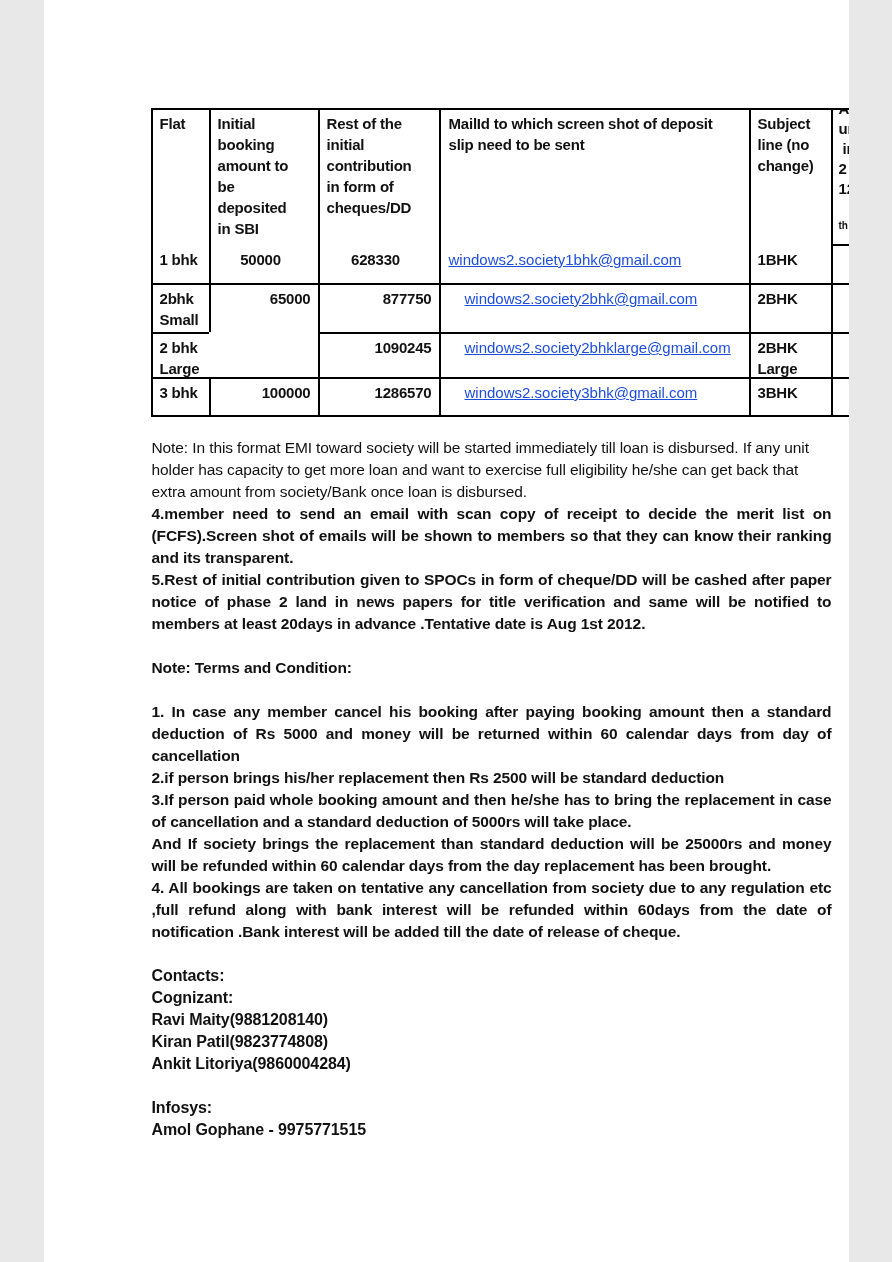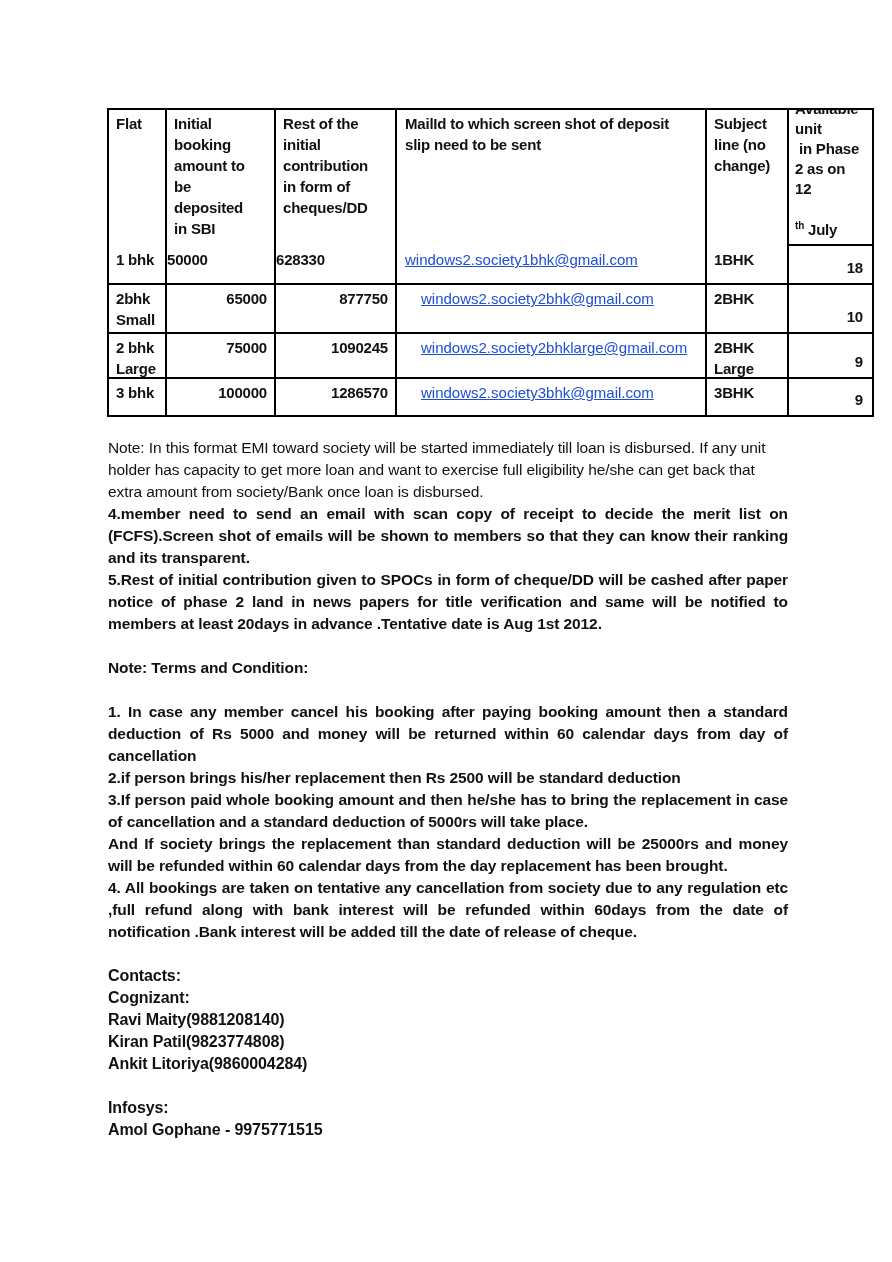--- a/index.html
+++ b/index.html
@@ -1,19 +1,19 @@
 <!DOCTYPE html>
 <html><head>
 <meta charset="utf-8">
 <style>
   html,body { margin:0; padding:0; }
   body { background:#e8e8e8; }
   .page {
     position:relative;
-    width:892px; height:1262px;
+    width:805px; height:1262px;
     background:#ffffff;
     margin:0 auto;
     font-family:"Liberation Sans", sans-serif;
     color:#111111;
     overflow:hidden;
   }
 
   
   .tbl {
     position:absolute; left:107px; top:108px;
@@ -36,21 +36,21 @@
   .c1 { grid-column:1; } .c2 { grid-column:2; } .c3 { grid-column:3; }
   .c4 { grid-column:4; } .c5 { grid-column:5; } .c6 { grid-column:6; }
   .hdr { padding:3px 4px 0 7px; white-space:pre-line; }
   .hdr-mail { padding:3px 4px 0 8px; white-space:pre-line; }
   .avail-hdr {
     display:flex; flex-direction:column; justify-content:flex-end;
     padding:0 6px 4px 6px; line-height:20px; height:100%; box-sizing:border-box;gap:21px;
   }
   .avail-hdr sup { font-size:10px; line-height:0; }
   .dat-left  { padding:0 0 13px 7px; white-space:pre-line; }
-  .dat-right { padding:0 7px 13px 0; text-align:left;margin-top:8px; }
+  .dat-right { padding:0 7px 13px 0; text-align:center;margin-top:8px; }
   .dat-mail  { padding:0 0 13px 8px; }
   .row-left  { padding:3px 0 0 7px; white-space:pre-line; }
   .row-right { padding:3px 7px 0 0; text-align:right; }
   .row-mail  { padding:3px 0 0 24px; }
   .num-cell {
     display:flex; align-items:flex-end; justify-content:flex-end;
     padding:0 9px 5px 0;
   }
   a.maillink { color:#1d4ed8; text-decoration:underline; font-weight:400; letter-spacing:0; cursor:pointer; }
 
@@ -120,21 +120,20 @@
     <div class="cell no-left row-left c1" style="grid-row:3;">2bhk
 Small</div>
     <div class="cell row-right c2" style="grid-row:3;">65000</div>
     <div class="cell row-right c3" style="grid-row:3;">877750</div>
     <div class="cell row-mail c4" style="grid-row:3;"><a class="maillink">windows2.society2bhk@gmail.com</a></div>
     <div class="cell row-left c5" style="grid-row:3;">2BHK</div>
     <div class="cell num-cell c6" style="grid-row:3;">10</div>
 
     <div class="cell no-left row-left c1" style="grid-row:4;">2 bhk
 Large</div>
-    <div class="cell row-right c2" style="grid-row:4;">75000</div>
     <div class="cell row-right c3" style="grid-row:4;">1090245</div>
     <div class="cell row-mail c4" style="grid-row:4;"><a class="maillink">windows2.society2bhklarge@gmail.com</a></div>
     <div class="cell row-left c5" style="grid-row:4;">2BHK
 Large</div>
     <div class="cell num-cell c6" style="grid-row:4;">9</div>
 
     <div class="cell no-left row-left c1" style="grid-row:5;">3 bhk</div>
     <div class="cell row-right c2" style="grid-row:5;">100000</div>
     <div class="cell row-right c3" style="grid-row:5;">1286570</div>
     <div class="cell row-mail c4" style="grid-row:5;"><a class="maillink">windows2.society3bhk@gmail.com</a></div>

